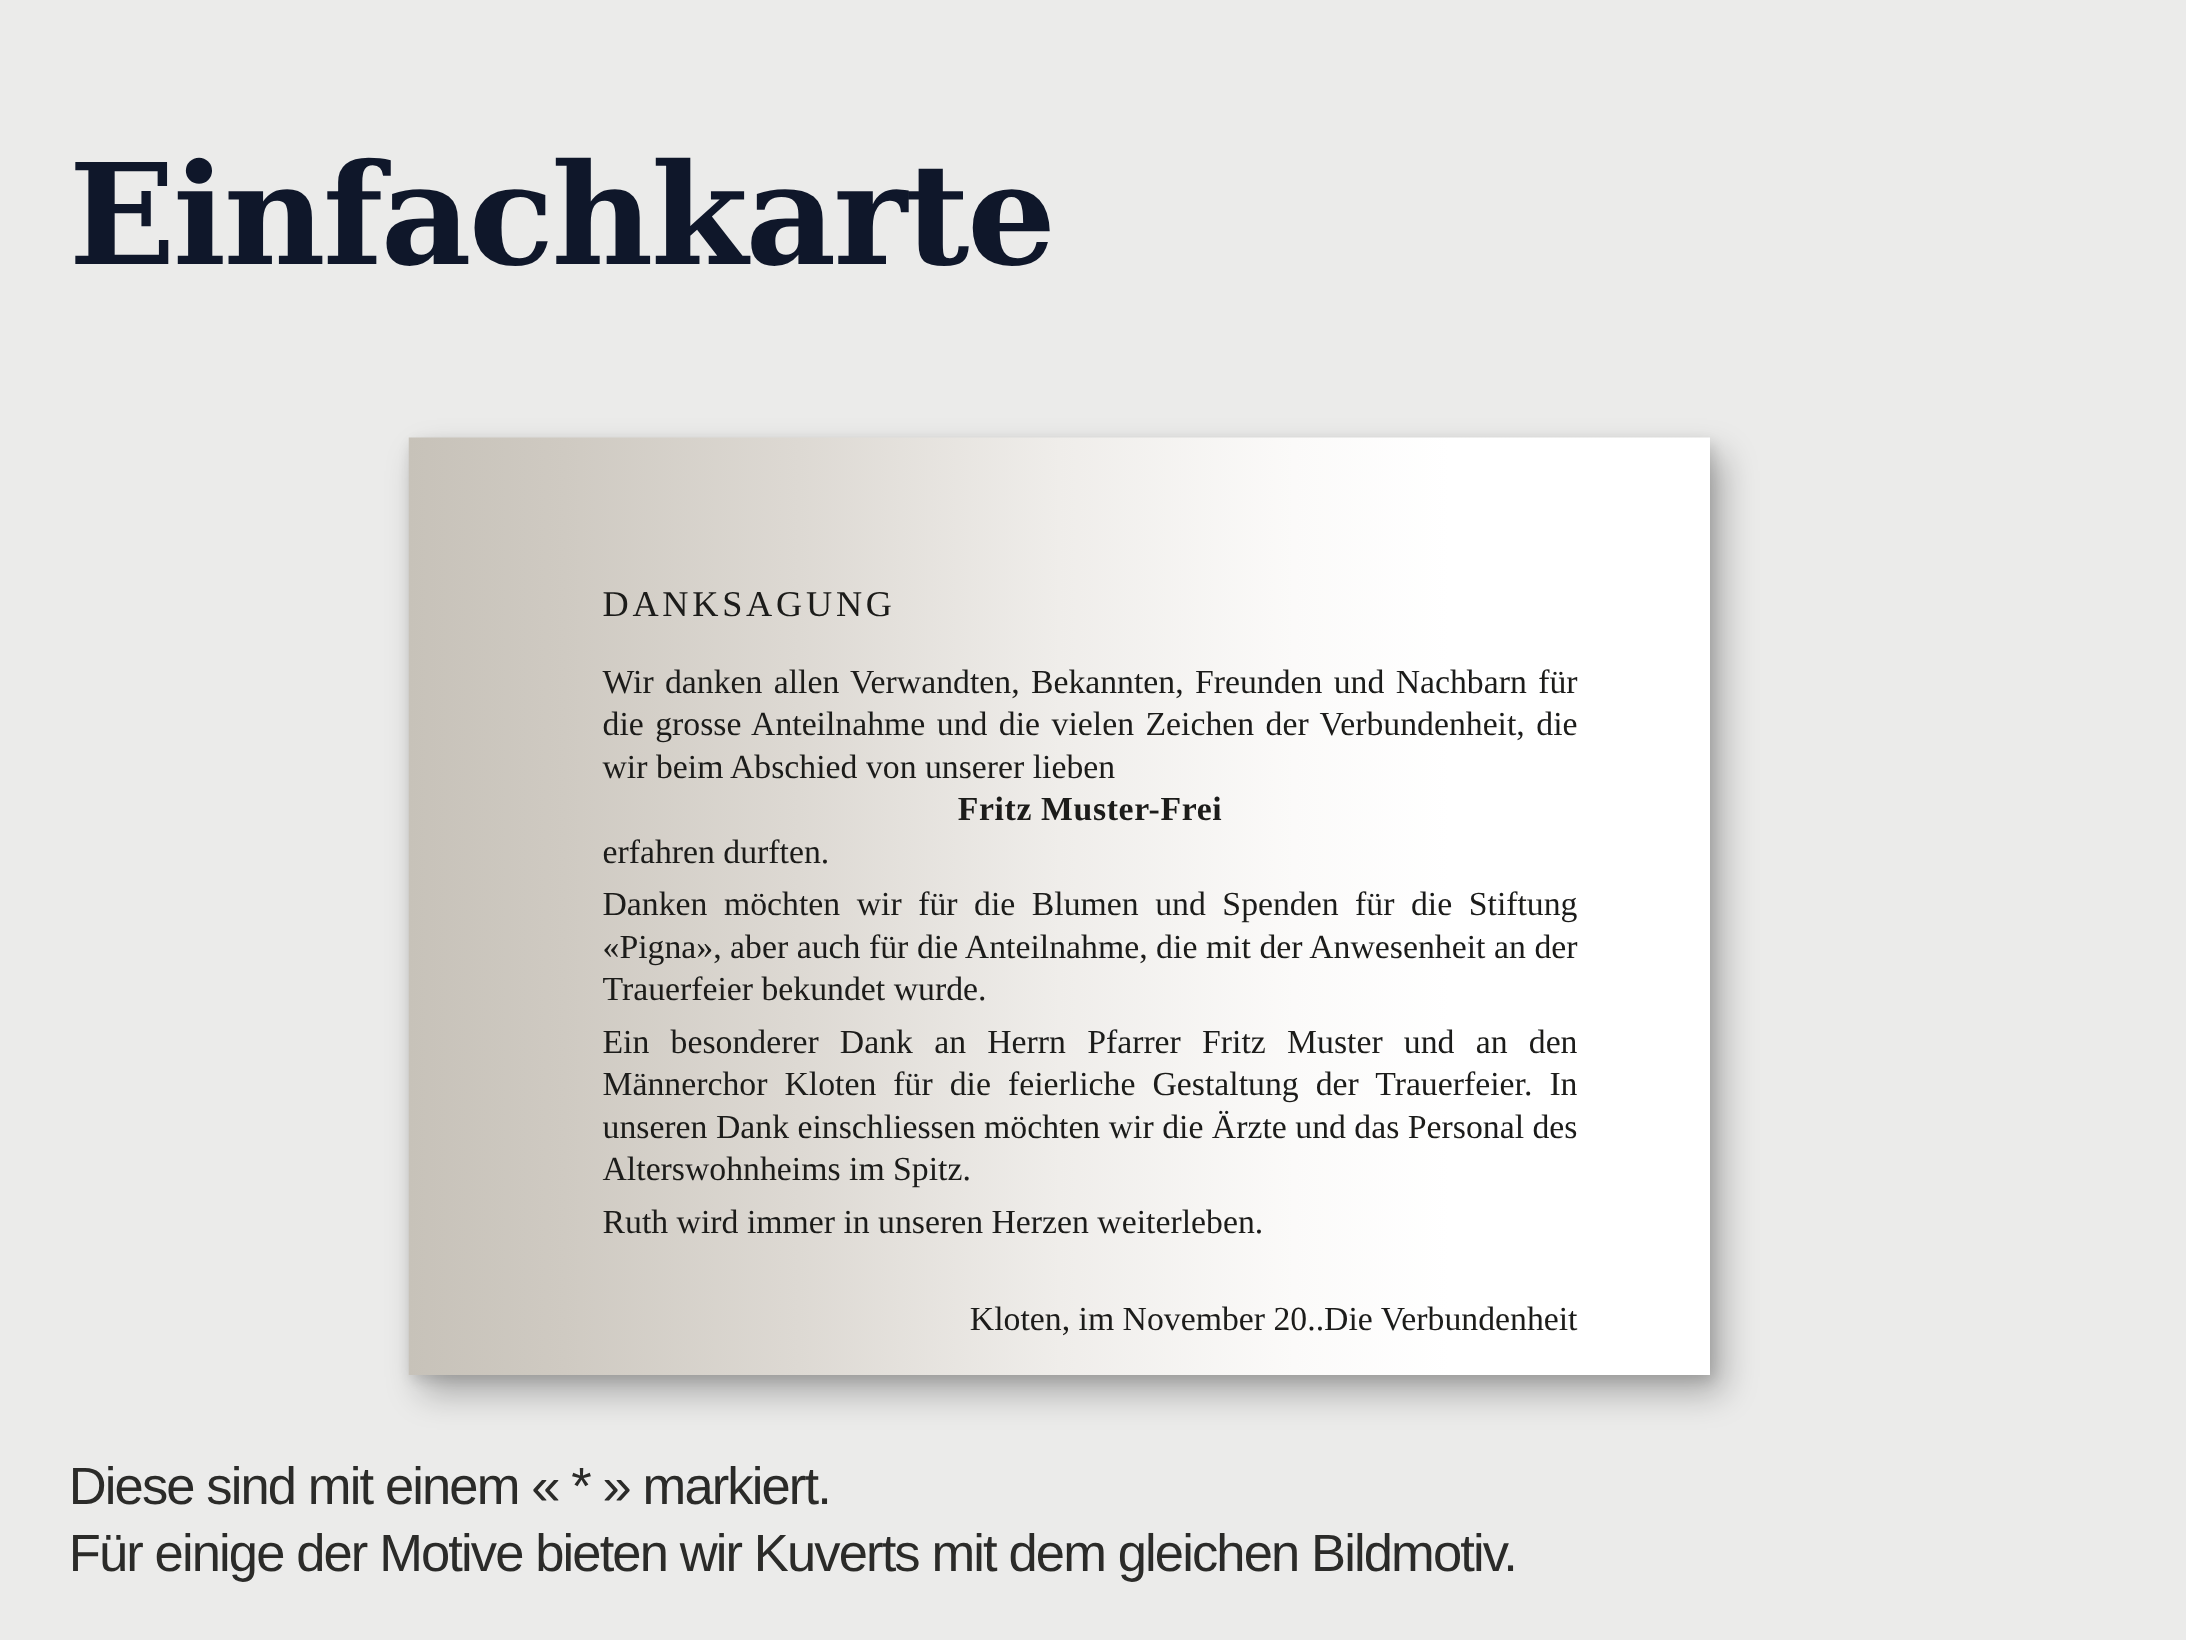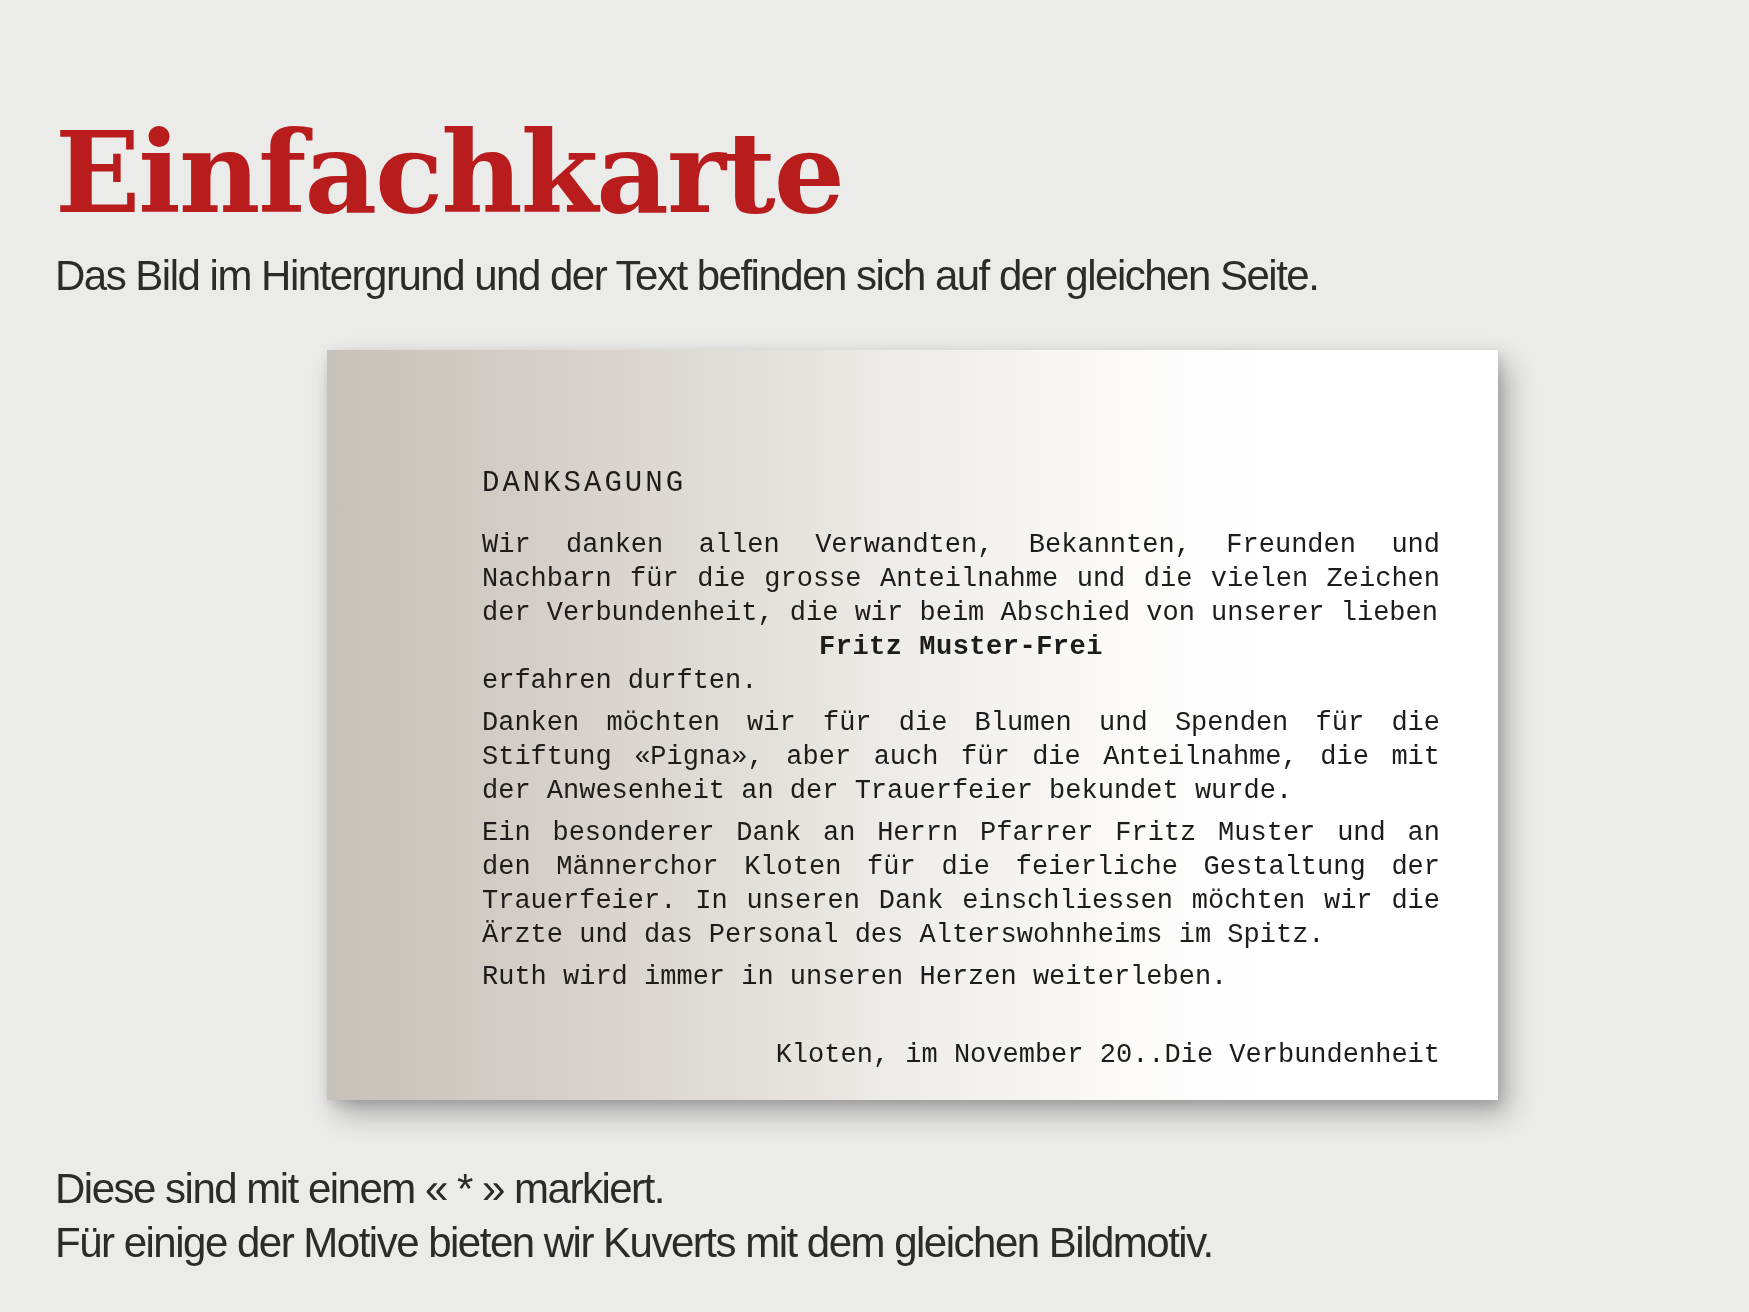--- a/index.html
+++ b/index.html
@@ -16,52 +16,52 @@
   }
   .page-title {
     position: absolute;
     left: 55px;
     top: 36px;
     font-family: "DejaVu Serif", serif;
     font-weight: 700;
     font-size: 112px;
     line-height: 1.1;
     letter-spacing: -2px;
-    color: #b91c1c;
+    color: #0f172a;
     white-space: nowrap;
   }
   .page-subtitle {
     position: absolute;
     left: 55px;
     top: 210px;
     font-family: "Liberation Sans", "DejaVu Sans", sans-serif;
     font-weight: 400;
     font-size: 42px;
     letter-spacing: -1.5px;
     color: #2b2b29;
     white-space: nowrap;
   }
   .card {
     position: absolute;
     left: 327px;
     top: 350px;
-    width: 1171px;
+    width: 1041px;
     height: 750px;
     box-sizing: border-box;
-    padding: 116px 58px 0 155px;
+    padding: 116px 106px 0 155px;
     background: linear-gradient(90deg,
       #c7c2b9 0%,
       #cfcac2 12%,
       #ddd9d3 30%,
       #efedea 50%,
       #fbfaf9 68%,
       #ffffff 80%,
       #ffffff 100%);
     box-shadow: 10px 14px 26px rgba(0,0,0,0.28), 2px 4px 10px rgba(0,0,0,0.12);
-    font-family: Liberation Mono, monospace;
+    font-family: Liberation Serif, serif;
     color: #1c1c1a;
   }
   .card-heading {
     margin: 0 0 26px 0;
     font-size: 29px;
     line-height: 36px;
     font-weight: 400;
     letter-spacing: 3px;
   }
   .card p {
@@ -107,21 +107,20 @@
     white-space: nowrap;
   }
 </style>
 </head>
 <body>
 
 <div id="stage">
 
   <h1 class="page-title">Einfachkarte</h1>
 
-  <p class="page-subtitle">Das Bild im Hintergrund und der Text befinden sich auf der gleichen Seite.</p>
 
   <div class="card">
 
     <h2 class="card-heading">DANKSAGUNG</h2>
 
     <p class="justified">Wir danken allen Verwandten, Bekannten, Freunden und Nachbarn für die grosse Anteilnahme und die vielen Zeichen der Verbundenheit, die wir beim Abschied von unserer lieben</p>
 
     <p class="deceased-name">Fritz Muster-Frei</p>
 
     <p>erfahren durften.</p>

